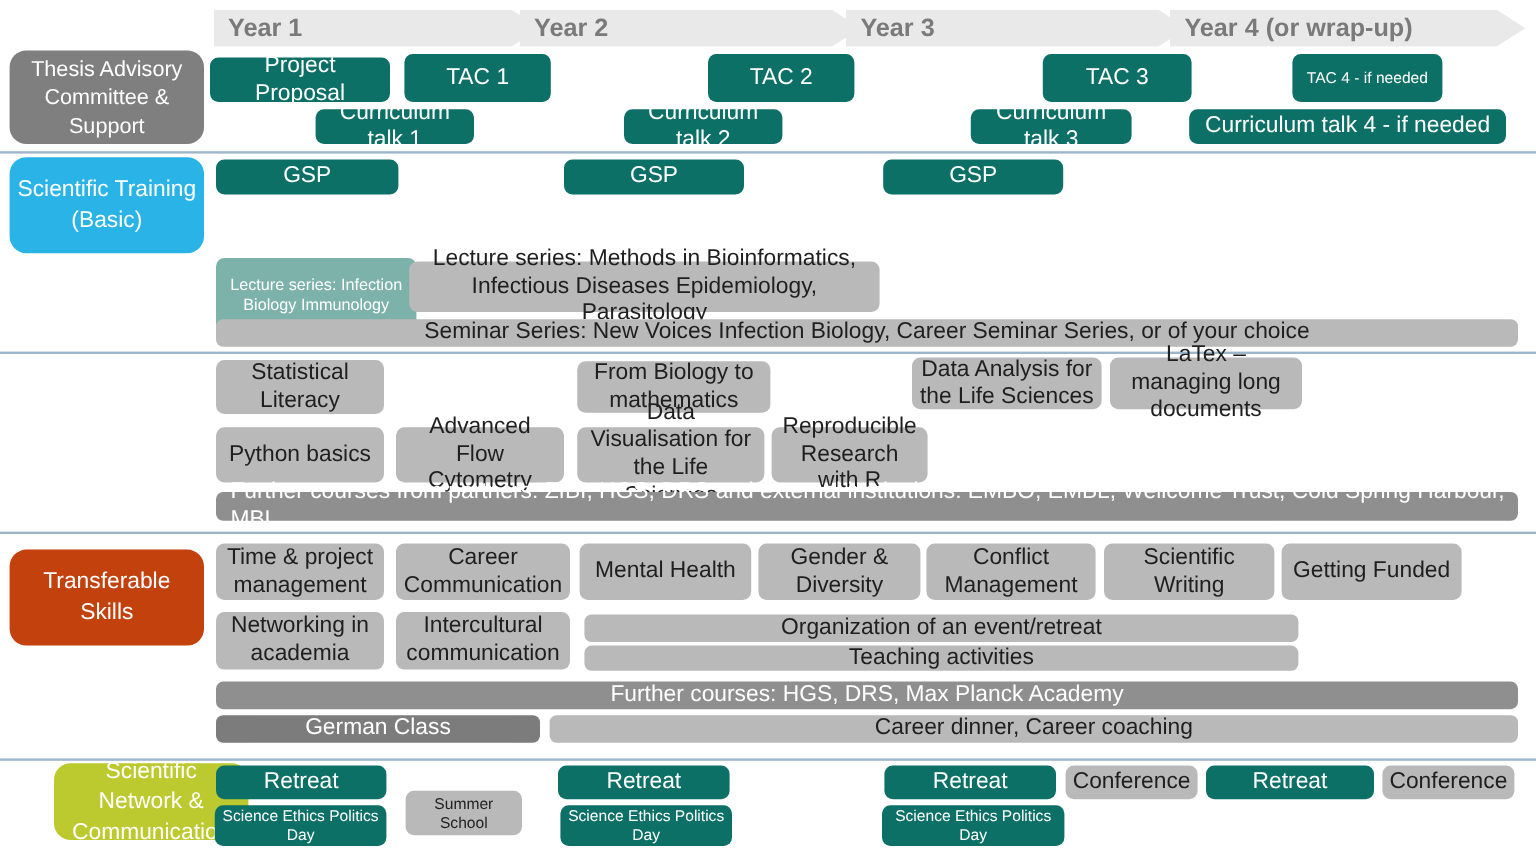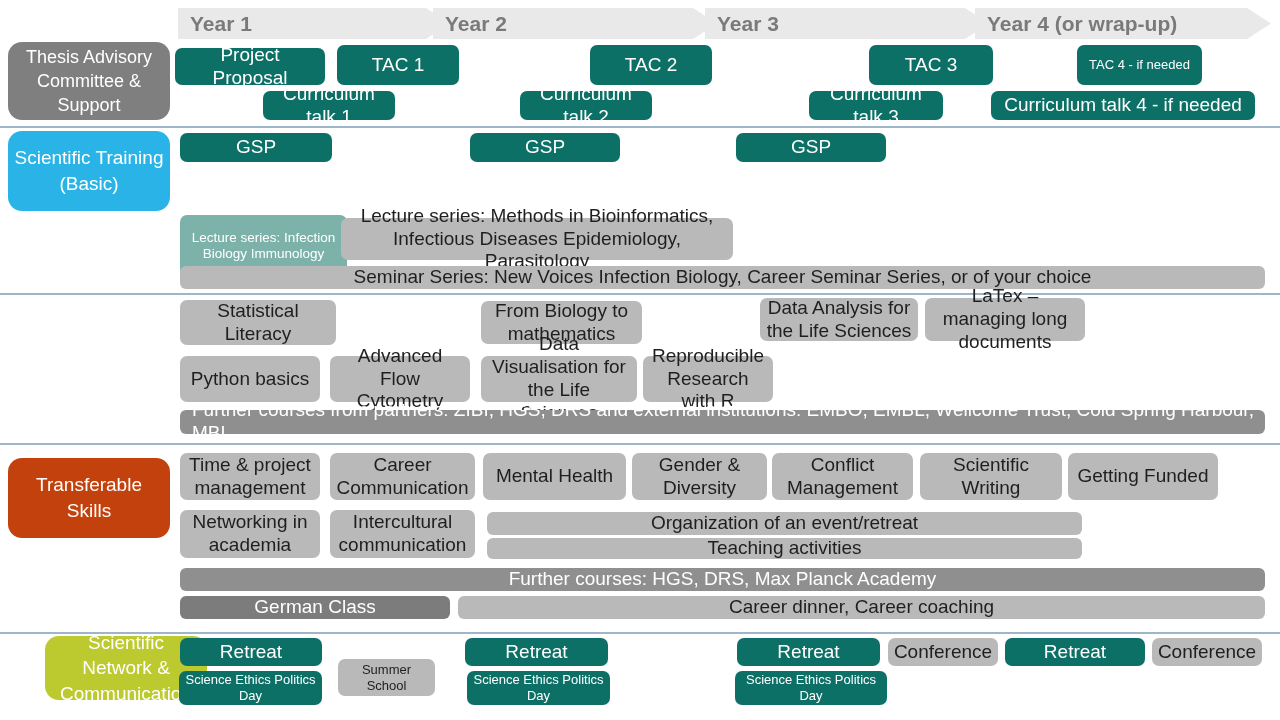--- a/index.html
+++ b/index.html
@@ -61,21 +61,21 @@
   <div class="rowlabel lab-blue" style="top:131px;height:80px;">Scientific Training (Basic)</div>
   <div class="box teal" style="left:180px;top:133px;width:152px;height:29px;">GSP</div>
   <div class="box teal" style="left:470px;top:133px;width:150px;height:29px;">GSP</div>
   <div class="box teal" style="left:736px;top:133px;width:150px;height:29px;">GSP</div>
   <div class="box seafoam fs135" style="left:180px;top:198px;width:167px;height:62px;margin-top:17px;">Lecture series: Infection Biology Immunology</div>
   <div class="box grayl" style="left:341px;top:218px;width:392px;height:42px;">Lecture series: Methods in Bioinformatics, Infectious Diseases Epidemiology, Parasitology</div>
   <div class="box grayl bar" style="left:180px;top:266px;width:1085px;height:23px;">Seminar Series: New Voices Infection Biology,  Career Seminar Series, or of your choice</div>
 
   <div class="divider" style="top:293px;"></div>
 
-  <div class="box grayl" style="left:180px;top:300px;width:156px;height:45px;">Statistical Literacy</div>
+  <div class="box grayl" style="left:180px;top:300px;width:140px;height:45px;">Statistical Literacy</div>
   <div class="box grayl" style="left:481px;top:301px;width:161px;height:43px;">From  Biology to mathematics</div>
   <div class="box grayl" style="left:760px;top:298px;width:158px;height:43px;">Data Analysis for the Life Sciences</div>
   <div class="box grayl" style="left:925px;top:298px;width:160px;height:43px;">LaTex – managing long documents</div>
   <div class="box grayl" style="left:180px;top:356px;width:140px;height:46px;">Python basics</div>
   <div class="box grayl" style="left:330px;top:356px;width:140px;height:46px;">Advanced Flow Cytometry</div>
   <div class="box grayl" style="left:481px;top:356px;width:156px;height:46px;">Data Visualisation for the Life Sciences</div>
   <div class="box grayl" style="left:643px;top:356px;width:130px;height:46px;">Reproducible Research with R</div>
   <div class="box graym bar leftpad" style="left:180px;top:410px;width:1085px;height:24px;">Further courses from partners: ZIBI, HGS, DRS and external institutions: EMBO, EMBL, Wellcome Trust, Cold Spring Harbour, MBL</div>
 
   <div class="divider" style="top:443px;"></div>

